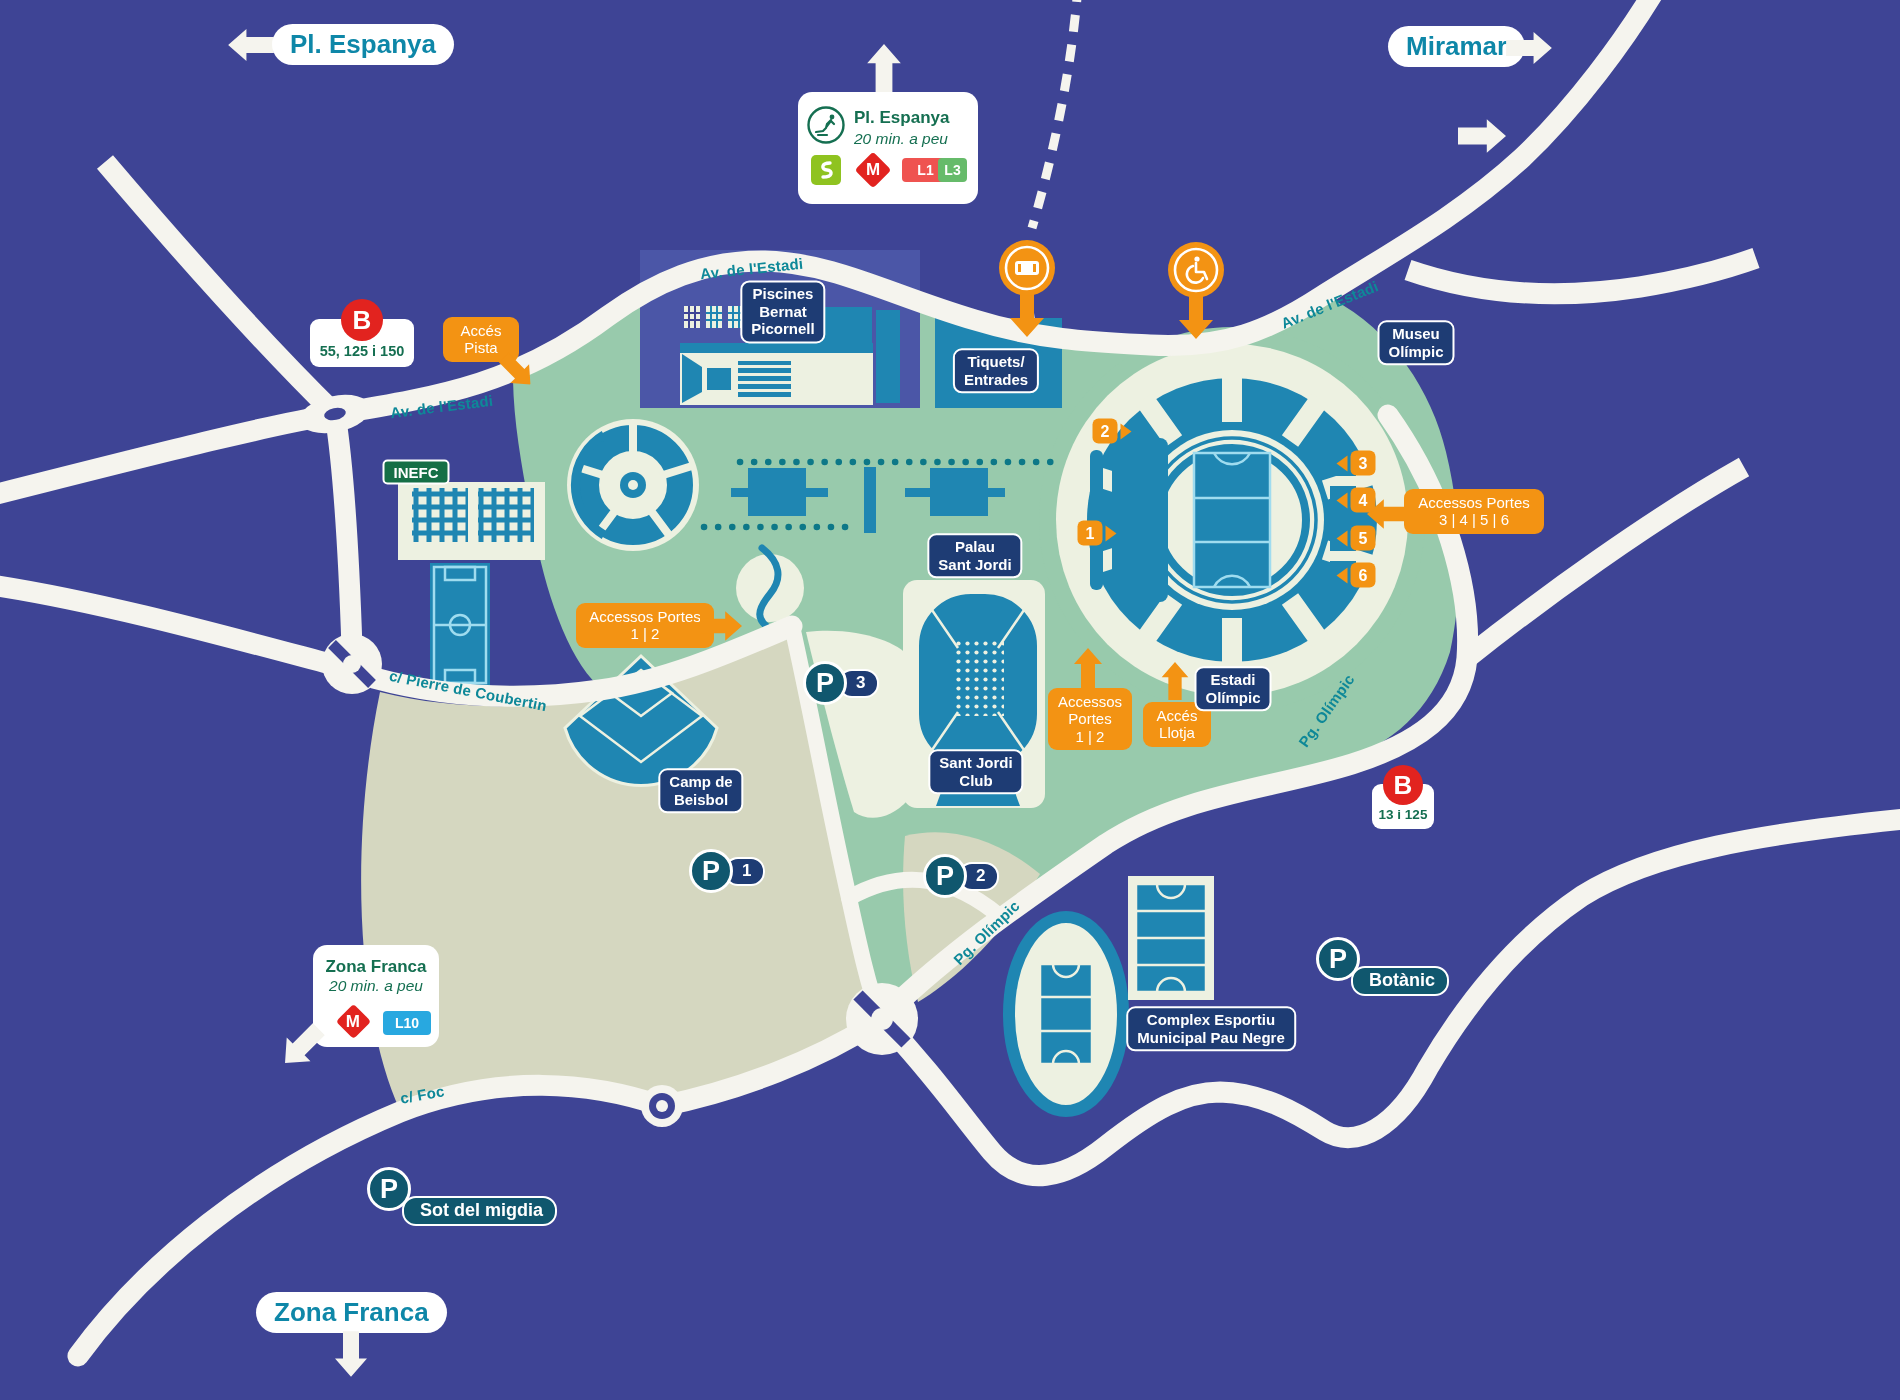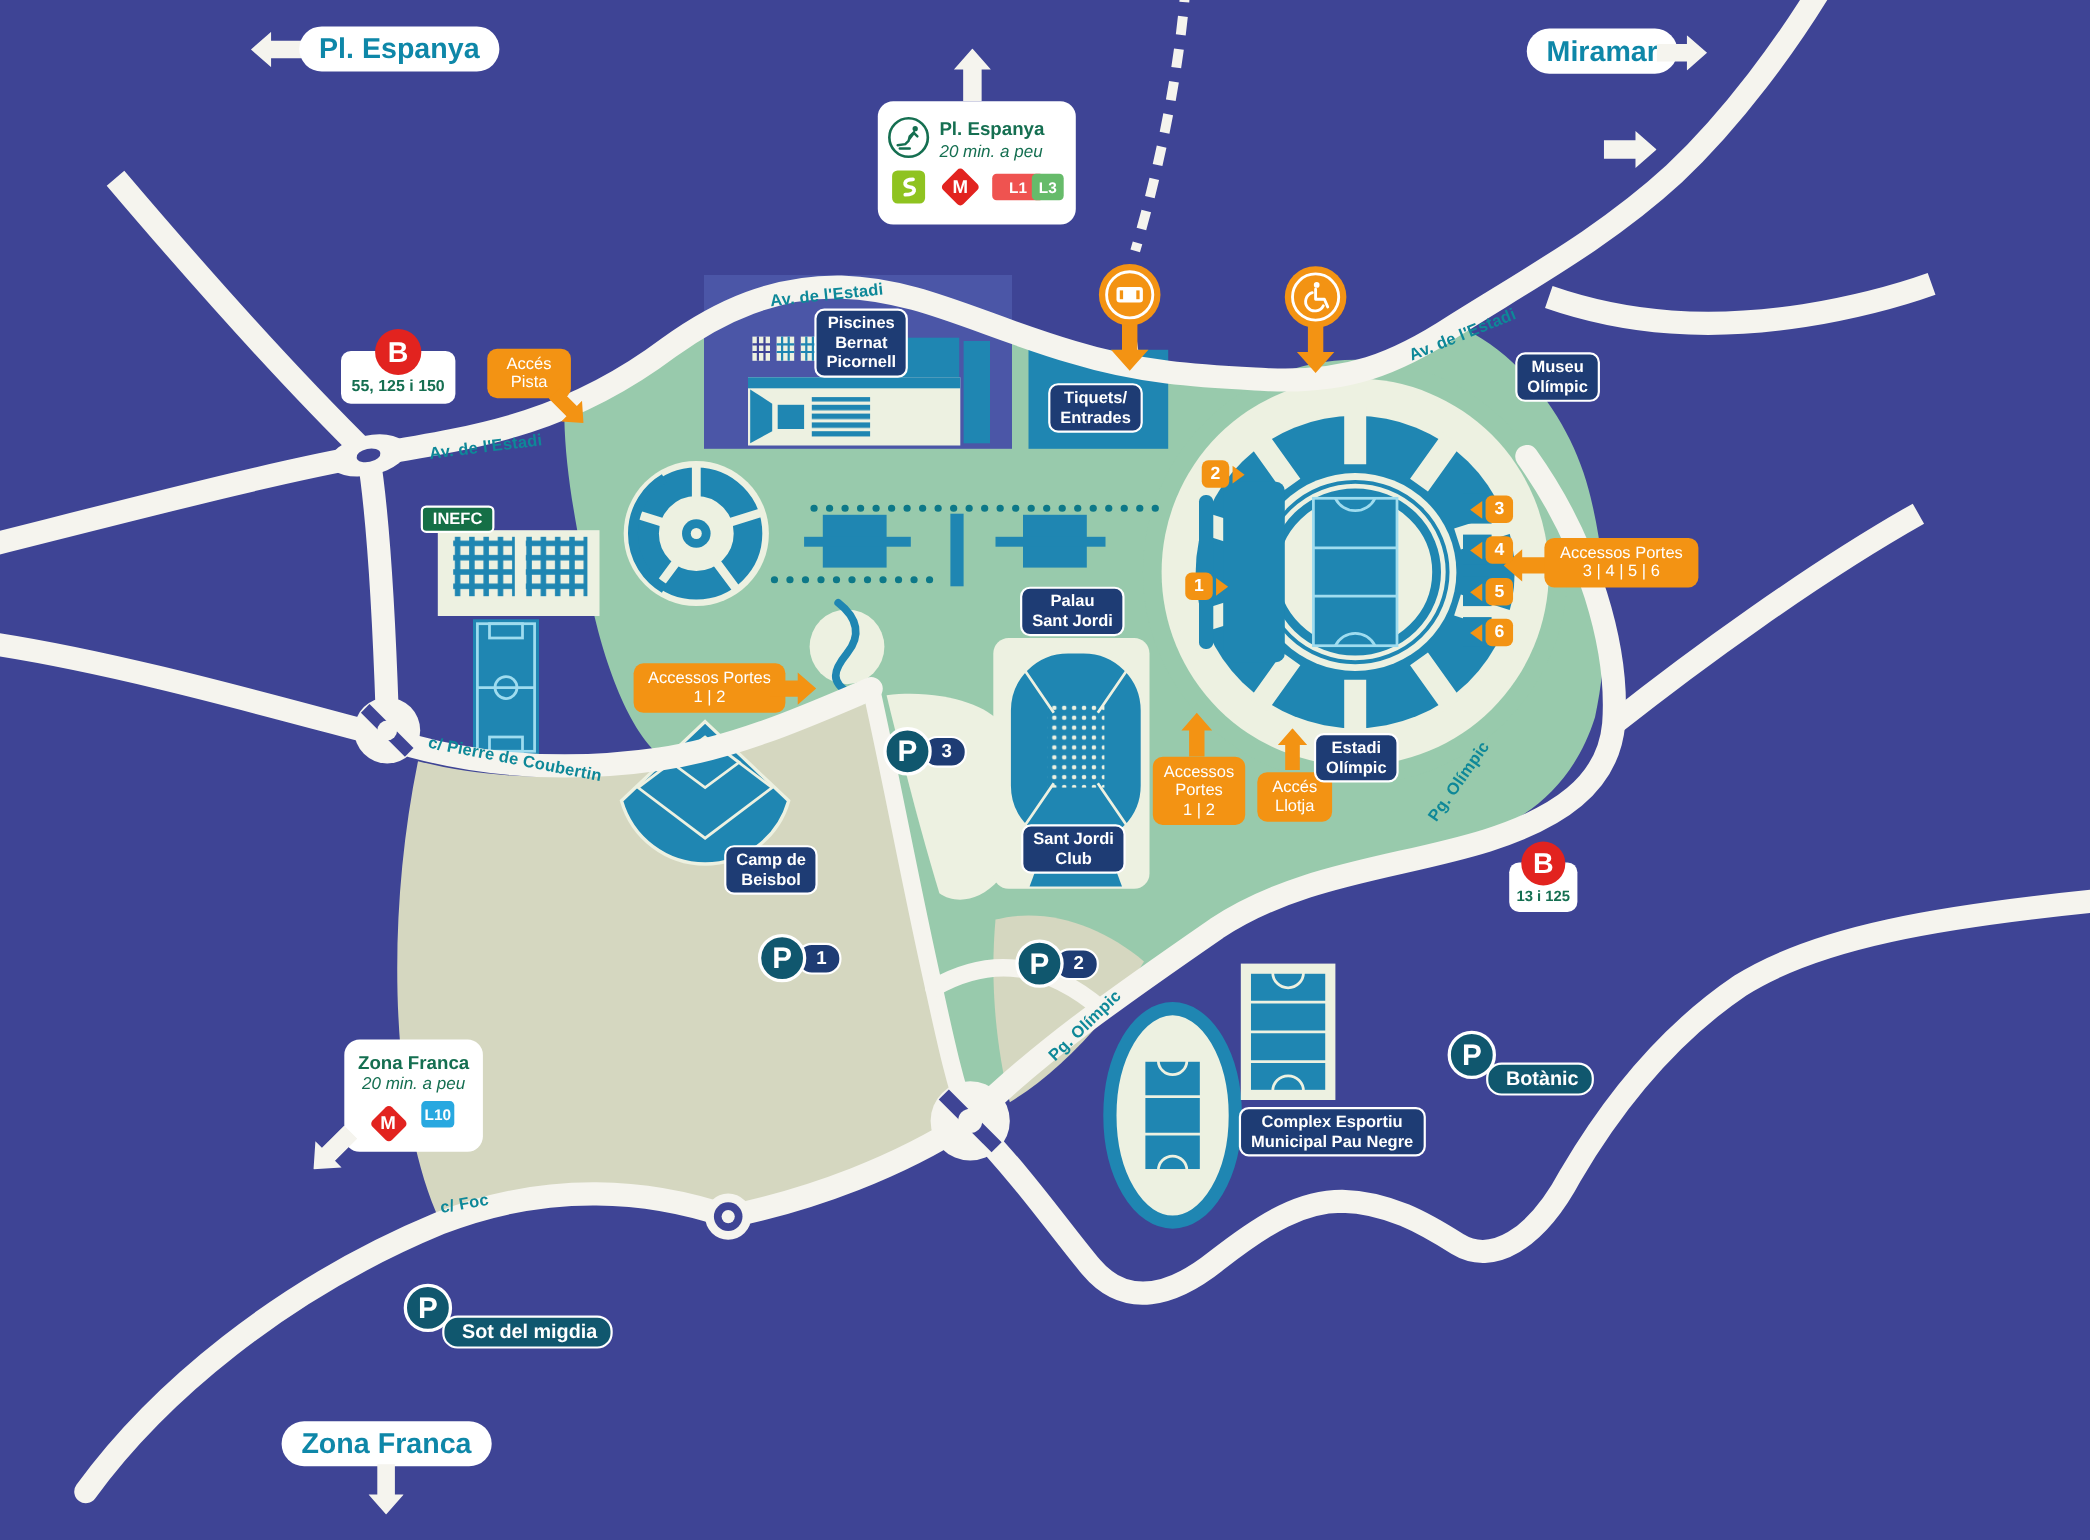--- a/index.html
+++ b/index.html
@@ -405,21 +405,21 @@
   <div class="pc">P</div>
   <div class="pp name">Sot del migdia</div>
 </div>
 
 <div class="abs wsign" style="left:313px;top:945px;width:126px;height:102px;text-align:center">
   <div class="ttl" style="margin-top:12px">Zona Franca</div>
   <div class="sub">20 min. a peu</div>
   <div class="abs mdia" style="left:28px;top:64px;width:25px;height:25px">
         <span>M</span>
       </div>
-  <div class="abs chip" style="left:70px;top:56px;width:30px;height:24px;background:var(--l10)">L10</div>
+  <div class="abs chip" style="left:70px;top:66px;width:48px;height:24px;background:var(--l10)">L10</div>
 </div>
 <svg class="abs" style="left:278px;top:1028px;transform:rotate(-45deg)" width="48" height="36" viewBox="0 0 40 28">
       <path d="M0 14 L16 0 L16 7 L40 7 L40 21 L16 21 L16 28 Z" fill="#F5F4EE"></path>
     </svg>
 
 <div class="abs street" style="left:390px;top:398px;transform:rotate(-7deg)">Av. de l'Estadi</div>
 <div class="abs street" style="left:700px;top:260px;transform:rotate(-6deg)">Av. de l'Estadi</div>
 <div class="abs street" style="left:1278px;top:296px;transform:rotate(-22deg)">Av. de l'Estadi</div>
 <div class="abs street" style="left:388px;top:682px;transform:rotate(11deg)">c/ Pierre de Coubertin</div>
 <div class="abs street" style="left:1284px;top:702px;transform:rotate(-55deg)">Pg. Olímpic</div>

